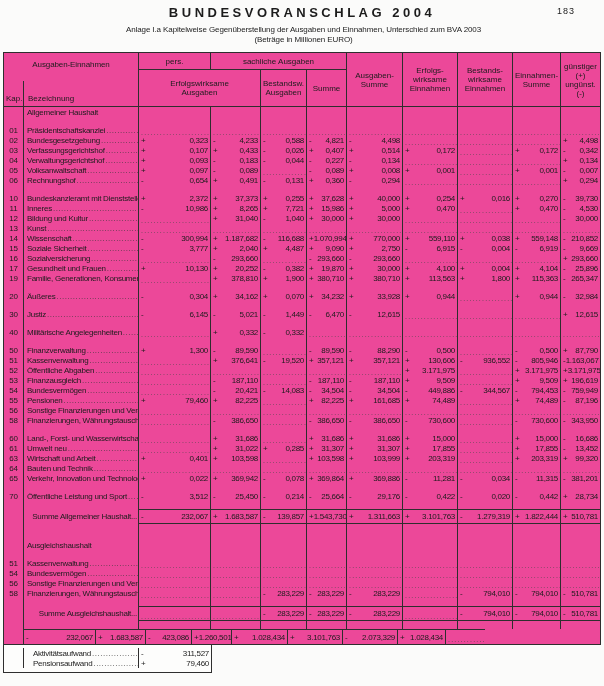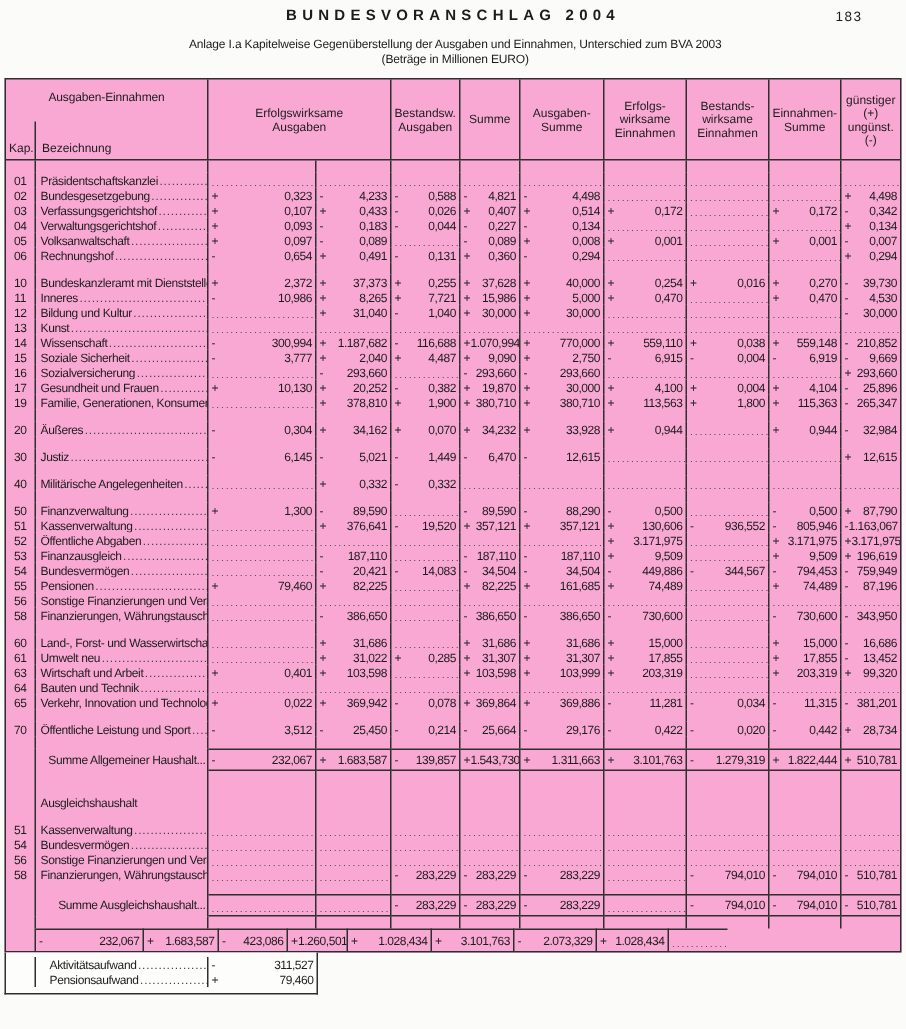--- a/index.html
+++ b/index.html
@@ -7,28 +7,28 @@
   body {
     background: #fbfbfa;
     color: #1c1c1c;
     font-family: "Liberation Sans", "DejaVu Sans", sans-serif;
   }
   .doc { padding: 5px 0 0 3px; }
 
   
   .titlebar { position: relative; height: 13px; width: 598px; }
   .ptitle {
-    text-align: center; font-size: 10px; font-weight: bold;
+    text-align: center; font-size: 13px; font-weight: bold;
     letter-spacing: 3.5px; white-space: nowrap;
   }
   .pageno { position: absolute; right: 26px; top: 1px; font-size: 9px; letter-spacing: 1px; }
   .subtitle { margin-top: 7px; text-align: center; font-size: 8px; line-height: 10px; letter-spacing: -0.1px; }
 
   
-  .tbl { margin-top: 7px; width: 598px; border: 1px solid #2e2e2e; background: #f9a8d4; }
+  .tbl { margin-top: 7px; width: 598px; border: 1px solid #2e2e2e; background: #ec4899; }
 
   .cell { border-right: 1px solid #2e2e2e; height: 100%; display: flex; align-items: center; overflow: hidden; position: relative; }
   .cell:last-child { border-right: none; }
   .c0 { width: 20px; justify-content: center; }
   .c1 { width: 115px; }
   .c2 { width: 72px; } .c3 { width: 50px; } .c4 { width: 46px; } .c5 { width: 40px; }
   .c6 { width: 56px; } .c7 { width: 55px; } .c8 { width: 55px; } .c9 { width: 48px; } .c10 { width: 39px; }
 
   
   .thead { display: flex; height: 54px; border-bottom: 1px solid #2e2e2e; font-size: 8px; }
@@ -91,20 +91,24 @@
 
   <div class="tbl">
     <div class="thead">
       <div class="h-left">
         <div class="h-ae">Ausgaben-Einnahmen</div>
         <div class="h-kap">Kap.</div>
         <div class="h-bez">Bezeichnung</div>
         <div class="h-kapdiv"></div>
       </div>
       <div class="h-mid">
+        <div class="h-mid-top">
+          <div class="hc h-pers">pers.</div>
+          <div class="hc h-sach">sachliche Ausgaben</div>
+        </div>
         <div class="h-mid-bot">
           <div class="hc h-erf">Erfolgswirksame
 Ausgaben</div>
           <div class="hc h-best">Bestandsw.
 Ausgaben</div>
           <div class="hc h-sum">Summe</div>
         </div>
       </div>
       <div class="h-tall ht6">Ausgaben-
 Summe</div>
@@ -115,20 +119,37 @@
 wirksame
 Einnahmen</div>
       <div class="h-tall ht9">Einnahmen-
 Summe</div>
       <div class="h-tall ht10">günstiger
 (+)
 ungünst.
 (-)</div>
     </div>
     <div id="tbody">
+        <div class="row section">
+          <div class="cell c0"></div>
+          <div class="cell c1">
+            <span class="lbl">
+              <span class="lbltext">Allgemeiner Haushalt</span>
+            </span>
+          </div>
+          <div class="cell c2"></div>
+          <div class="cell c3"></div>
+          <div class="cell c4"></div>
+          <div class="cell c5"></div>
+          <div class="cell c6"></div>
+          <div class="cell c7"></div>
+          <div class="cell c8"></div>
+          <div class="cell c9"></div>
+          <div class="cell c10"></div>
+        </div>
         <div class="row spacer">
           <div class="cell c0"></div>
           <div class="cell c1"></div>
           <div class="cell c2"></div>
           <div class="cell c3"></div>
           <div class="cell c4"></div>
           <div class="cell c5"></div>
           <div class="cell c6"></div>
           <div class="cell c7"></div>
           <div class="cell c8"></div>

